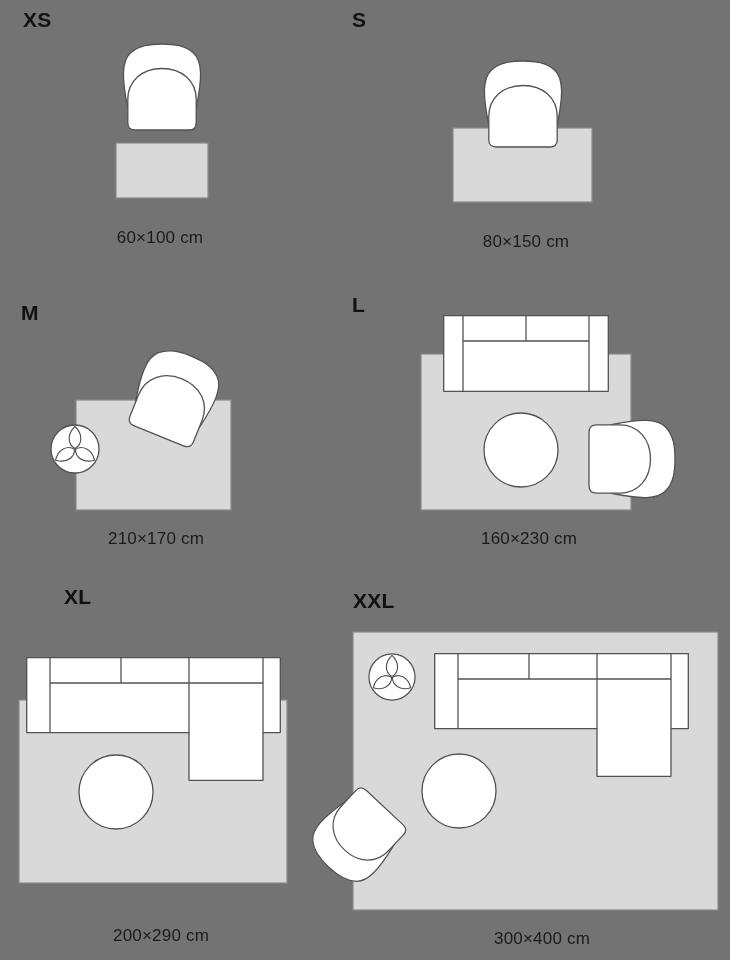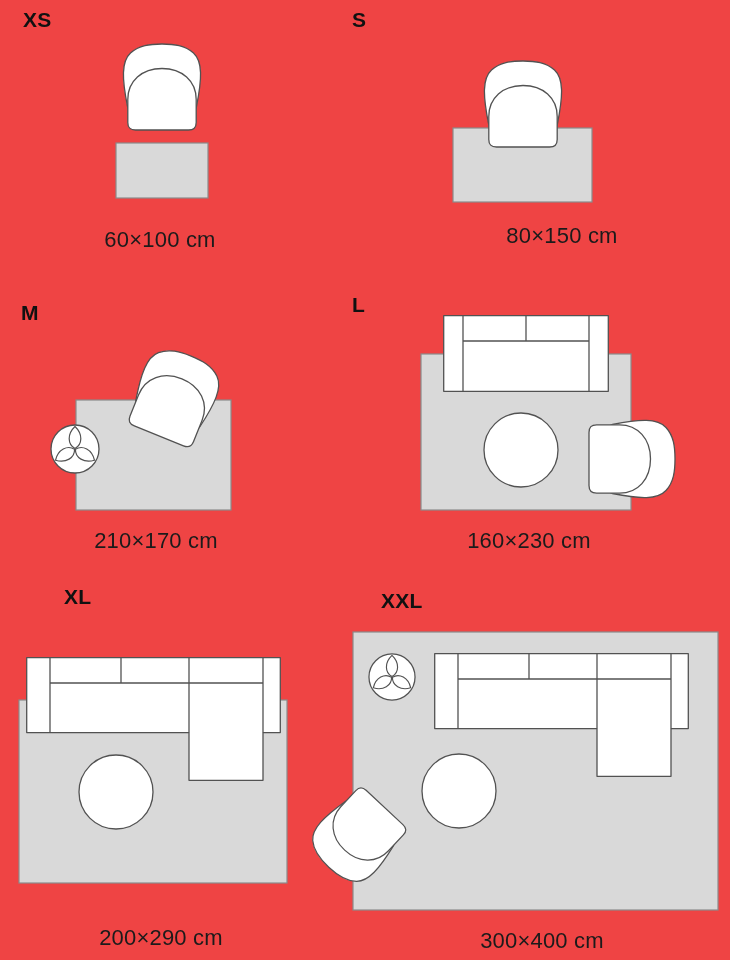--- a/index.html
+++ b/index.html
@@ -1,26 +1,26 @@
 <!DOCTYPE html>
 <html><head>
 <meta charset="utf-8">
 <style>
   html,body{margin:0;padding:0;background:#ffffff;}
   .canvas{
-    position:relative;width:730px;height:960px;background:#ef4444;
+    position:relative;width:730px;height:960px;background:#737373;
     font-family:"Liberation Sans",sans-serif;overflow:hidden;
   }
   .scene-svg{position:absolute;left:0;top:0;}
   .size-code{
     position:absolute;font-weight:700;font-size:21px;color:#111111;
     letter-spacing:.3px;line-height:1;
   }
   .dim{
-    position:absolute;font-size:22px;color:#1b1b1b;line-height:1;
+    position:absolute;font-size:17px;color:#1b1b1b;line-height:1;
     transform:translateX(-50%);white-space:nowrap;letter-spacing:.2px;
   }
   .rug{fill:#d9d9d9;stroke:#8a8a8a;stroke-width:1.2;}
   .f{fill:#ffffff;stroke:#525252;stroke-width:1.3;stroke-linejoin:round;}
   .ln{stroke:#525252;stroke-width:1.3;fill:none;}
   .leaf{fill:#ffffff;stroke:#525252;stroke-width:1.2;stroke-linejoin:round;}
 </style>
 </head>
 <body>
 
@@ -100,22 +100,22 @@
       <use href="#pouf" transform="translate(459,791)"></use>
       <use href="#armchair" transform="translate(356,838) rotate(-137) scale(0.95) translate(-45,-46)"></use>
     </g>
   </svg>
 
   <div class="size-code" style="left:23px;top:9px;">XS</div>
   <div class="size-code" style="left:352px;top:9px;">S</div>
   <div class="size-code" style="left:21px;top:302px;">M</div>
   <div class="size-code" style="left:352px;top:294px;">L</div>
   <div class="size-code" style="left:20px;top:586px;margin-left:44px;">XL</div>
-  <div class="size-code" style="left:353px;top:590px;margin-left:28px;">XXL</div>
+  <div class="size-code" style="left:353px;top:590px;">XXL</div>
 
   <div class="dim" style="left:160px;top:229px;">60×100 cm</div>
-  <div class="dim" style="left:526px;top:225px;margin-left:36px;">80×150 cm</div>
+  <div class="dim" style="left:526px;top:233px;">80×150 cm</div>
   <div class="dim" style="left:156px;top:530px;">210×170 cm</div>
   <div class="dim" style="left:529px;top:530px;text-align:right;">160×230 cm</div>
   <div class="dim" style="left:161px;top:927px;">200×290 cm</div>
   <div class="dim" style="left:542px;top:930px;">300×400 cm</div>
 
 </div>
 
 </body></html>

